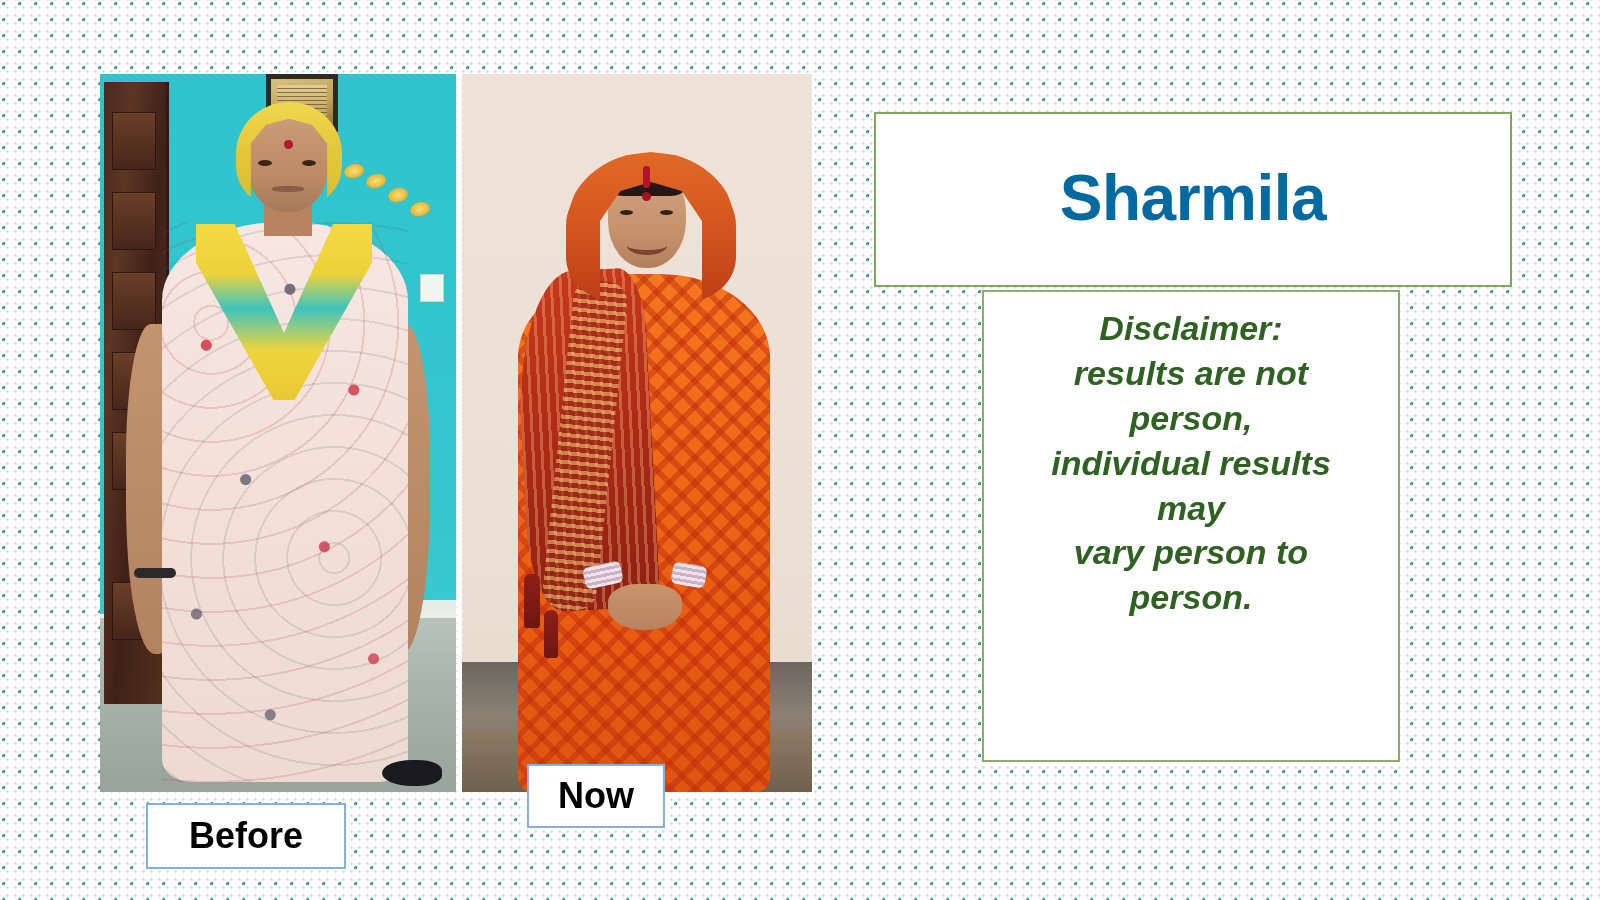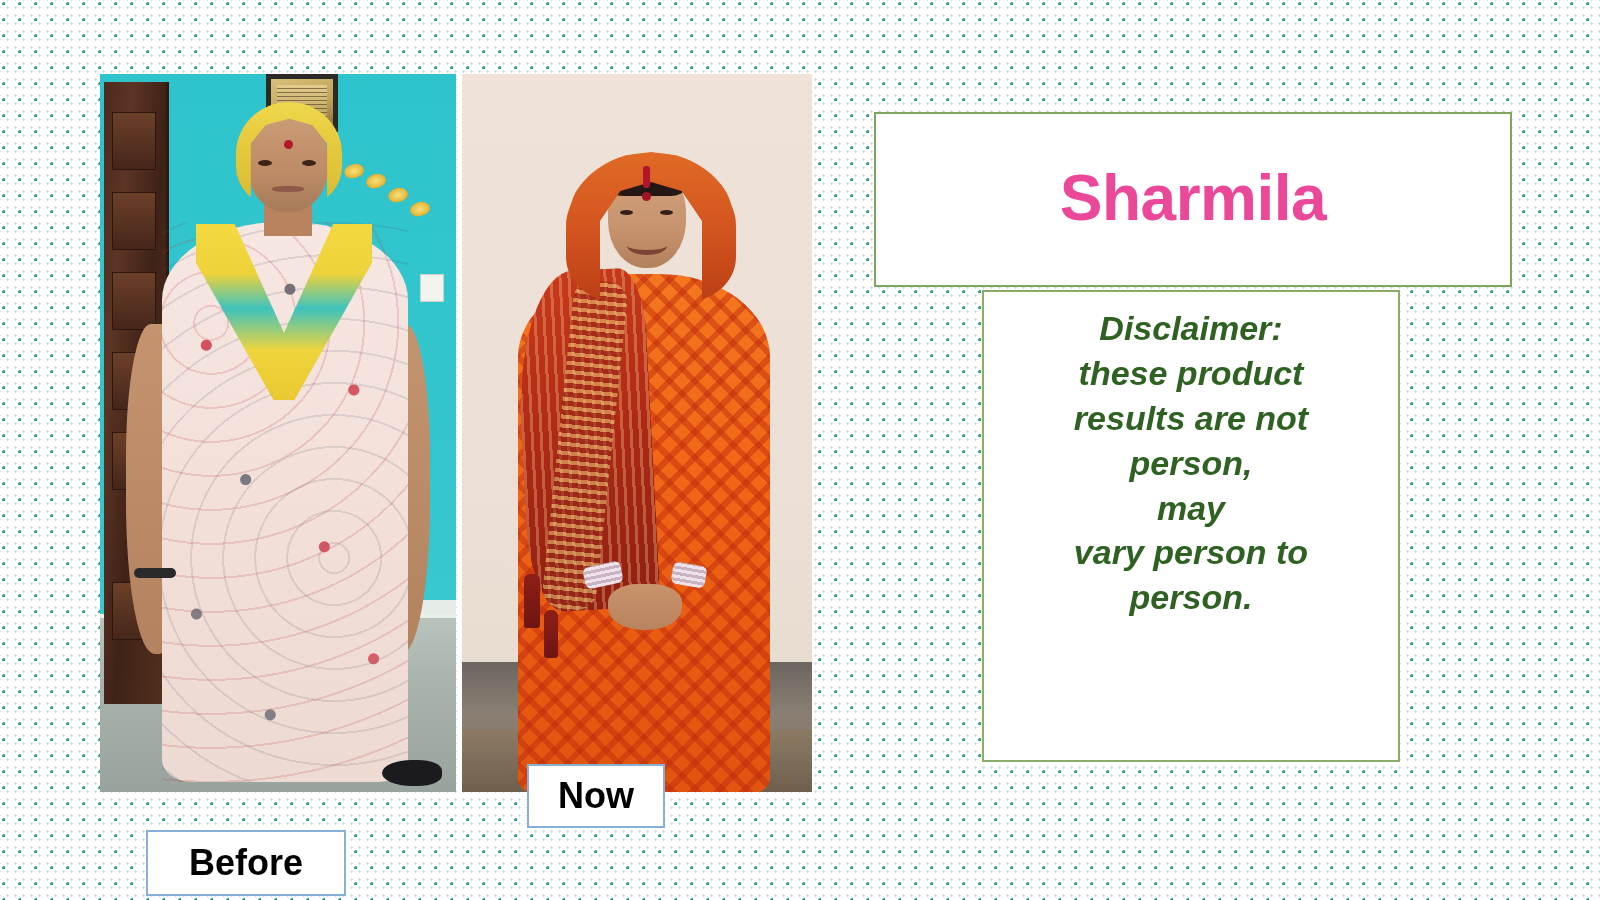--- a/index.html
+++ b/index.html
@@ -252,21 +252,21 @@
     width: 638px; height: 175px;
     background: #ffffff;
     border: 2px solid #7fa65d;
     box-sizing: border-box;
     display: flex;
     flex-direction: column;
     align-items: center;
     justify-content: center;
   }
   .title-name {
-    color: #ec4899;
+    color: #0369a1;
     font-weight: bold;
     font-size: 64px;
     line-height: 1.0;
     letter-spacing: -0.5px;
     margin-bottom: 4px;
   }
   .title-sub {
     color: #7ac143;
     font-weight: bold;
     line-height: 1.0;
@@ -304,21 +304,21 @@
     background: #ffffff;
     border: 2px solid #86b0d8;
     box-sizing: border-box;
     display: flex;
     align-items: center;
     justify-content: center;
     color: #000000;
     font-weight: bold;
     font-size: 36px;
   }
-  .caption-before { left: 146px; top: 830px; width: 200px; height: 66px; }
+  .caption-before { left: 146px; top: 803px; width: 200px; height: 66px; }
   .caption-now    { left: 527px; top: 764px; width: 138px; height: 64px; }
 </style>
 </head>
 <body>
 
 <div class="slide">
 
   <div class="photo photo-before">
     <div class="bf-wall"></div>
     <div class="bf-floor">
@@ -387,23 +387,23 @@
     <div class="nw-eye" style="left:198px; top:136px;"></div>
     <div class="nw-smile"></div>
   </div>
 
   <div class="title-box">
     <div class="title-name">Sharmila</div>
   </div>
 
   <div class="disclaimer-box">
     <div class="disclaimer-line">Disclaimer:</div>
-    <div class="disclaimer-line">these product</div>
     <div class="disclaimer-line">results are not</div>
     <div class="disclaimer-line">person,</div>
+    <div class="disclaimer-line">individual results</div>
     <div class="disclaimer-line">may</div>
     <div class="disclaimer-line">vary person to</div>
     <div class="disclaimer-line">person.</div>
   </div>
 
   <div class="caption-box caption-before">Before</div>
   <div class="caption-box caption-now">Now</div>
 
 </div>
 

